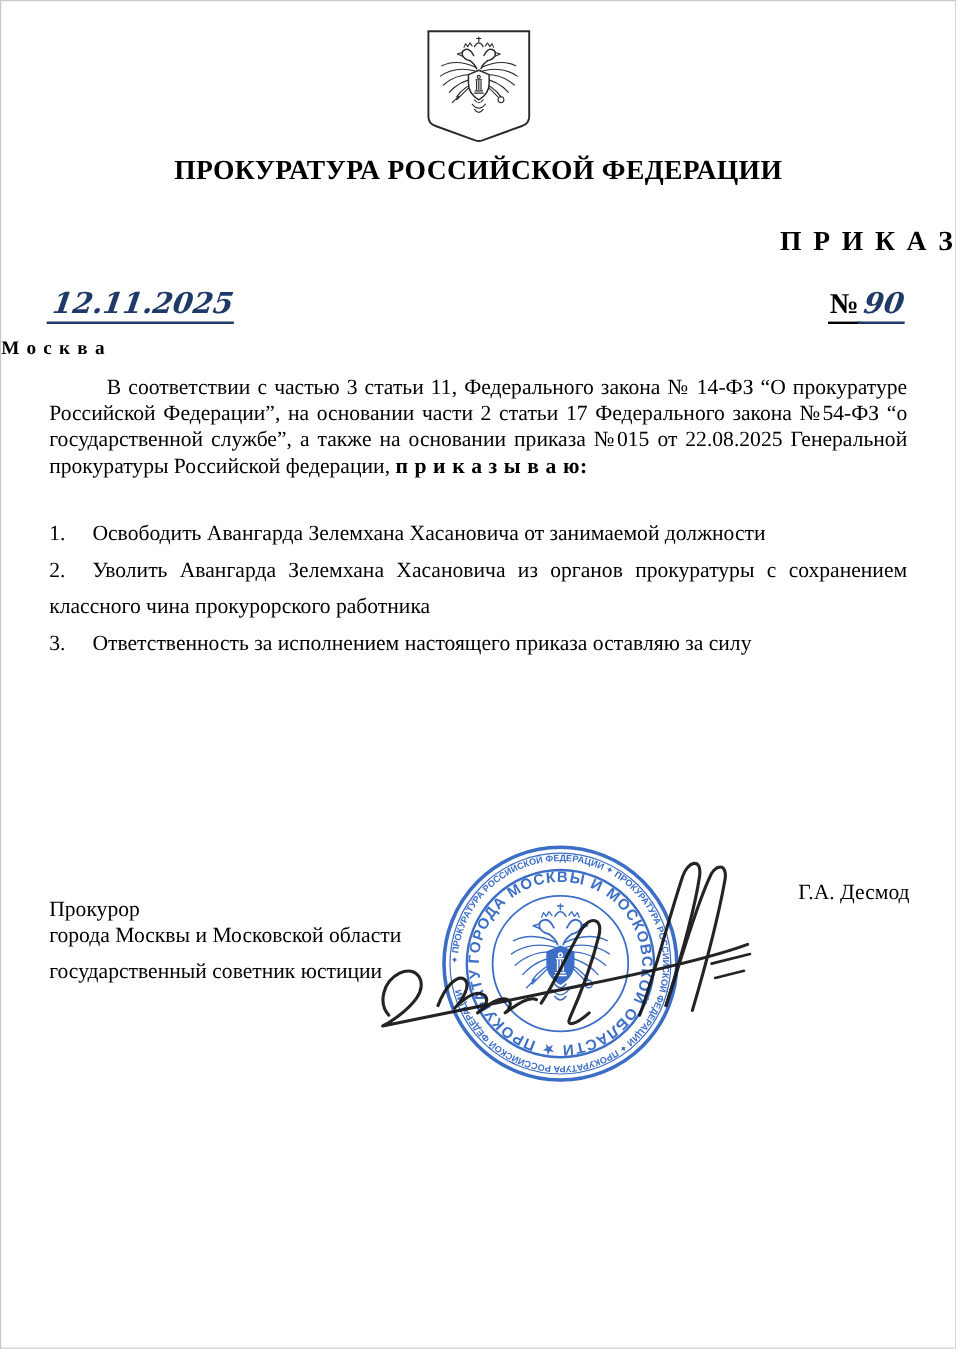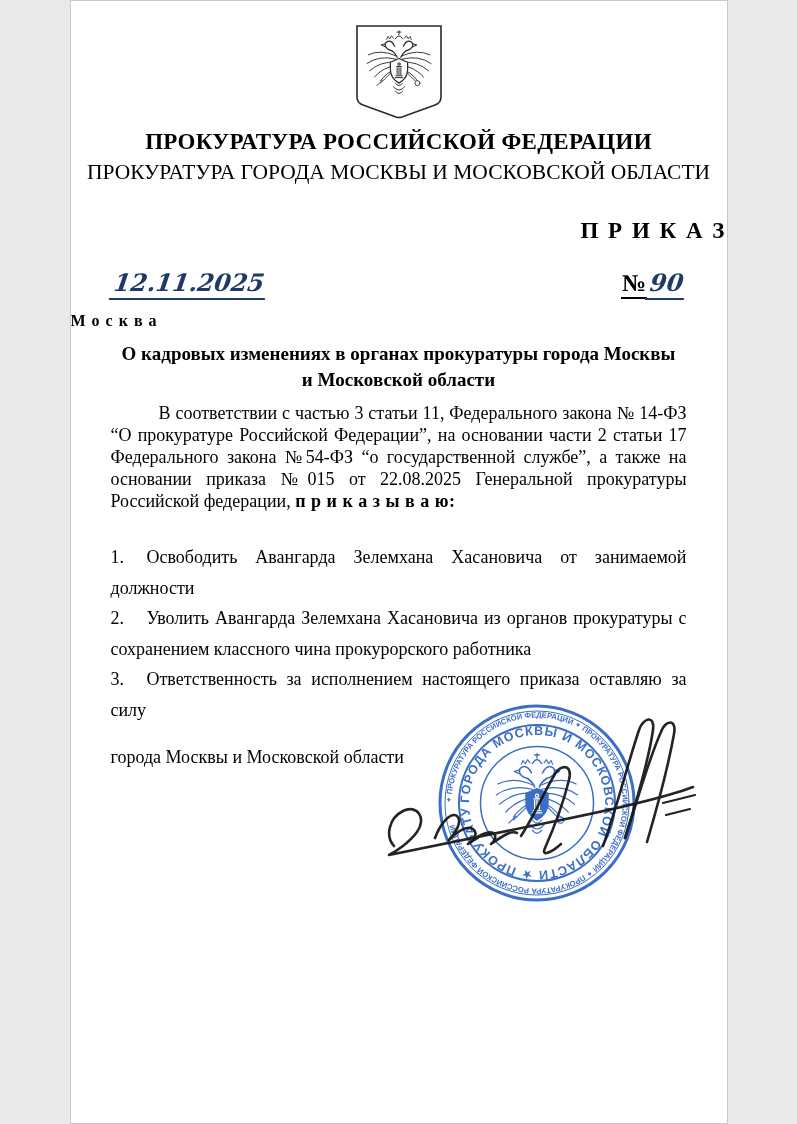--- a/index.html
+++ b/index.html
@@ -1,17 +1,17 @@
 <!DOCTYPE html>
 <html lang="ru"><head>
 <meta charset="utf-8">
 <style>
   html,body { margin:0; padding:0; background:#e9e9e9; }
   .page {
-    position:relative; width:658px; height:1124px; margin:0 auto;
+    position:relative; width:797px; height:1124px; margin:0 auto;
     background:#ffffff; border:1px solid #c9c9c9; box-sizing:border-box;
     font-family:"Liberation Serif","DejaVu Serif",serif; color:#000;
     overflow:hidden;
   }
   
   .emblem-box { width:90px; height:98px; margin:22px auto 8px; }
   .eagle-black { color:#2a2a2a; --shield-fill:#ffffff; --column:#2a2a2a; }
   .eagle-blue  { color:#3c6ec6; --shield-fill:#3c6ec6; --column:#ffffff; }
   
   .org-main { font-size:23px; font-weight:bold; text-align:center; line-height:26px; margin:0; letter-spacing:.3px; }
@@ -85,31 +85,29 @@
 <div class="page">
 
   <div class="emblem-box">
     <svg viewBox="0 0 90 98" width="90" height="98">
       <path d="M3,3 H87 V74 Q87,80 81,82 L48,94 Q45,95 42,94 L9,82 Q3,80 3,74 Z" fill="none" stroke="#2a2a2a" stroke-width="1.6"></path>
       <use href="#eagle" x="8" y="6" width="74" height="80" class="eagle-black"></use>
     </svg>
   </div>
 
   <h1 class="org-main">ПРОКУРАТУРА РОССИЙСКОЙ ФЕДЕРАЦИИ</h1>
-  <h2 class="org-sub">ПРОКУРАТУРА ГОРОДА МОСКВЫ И МОСКОВСКОЙ ОБЛАСТИ</h2>
   <div class="doc-type">П Р И К А З</div>
 
   <div class="date-row">
     <span class="handwritten u-blue">12.11.2025</span>
     <span class="num-wrap"><span class="num-sign">№</span><span class="handwritten u-blue">90</span></span>
   </div>
 
   <div class="city">М о с к в а</div>
 
-  <div class="subject">О кадровых изменениях в органах прокуратуры города Москвы и Московской области</div>
 
   <p class="preamble"><span>В соответствии с частью 3 статьи 11, Федерального закона № 14-ФЗ “О прокуратуре Российской Федерации”, на основании части 2 статьи 17 Федерального закона №54-ФЗ “о государственной службе”, а также на основании приказа №015 от 22.08.2025 Генеральной прокуратуры Российской федерации,</span> <b>п р и к а з ы в а ю:</b></p>
 
   <div class="order-list">
     <div class="order-item"><span class="num">1.</span><span>Освободить Авангарда Зелемхана Хасановича от занимаемой должности</span></div>
     <div class="order-item"><span class="num">2.</span><span>Уволить Авангарда Зелемхана Хасановича из органов прокуратуры с сохранением классного чина прокурорского работника</span></div>
     <div class="order-item"><span class="num">3.</span><span>Ответственность за исполнением настоящего приказа оставляю за силу</span></div>
   </div>
 
   <div class="sig-section">
@@ -137,18 +135,20 @@
         <path d="M23,140 C14,130 18,112 32,105 C46,98 56,112 46,126 C38,137 24,146 18,149 C60,140 120,128 180,116 C240,104 290,93 322,81"></path>
         <path d="M64,132 C70,116 80,106 86,110 C92,115 84,128 78,134 C86,126 96,119 102,123 C108,127 102,135 97,138 C106,131 116,124 122,127 C126,129 124,135 120,138 C130,131 140,124 146,127"></path>
         <path d="M150,130 C162,112 172,88 184,68 C190,58 202,58 198,74 C192,98 182,124 174,142 C170,151 180,147 190,138"></path>
         <path d="M232,140 C244,108 256,60 268,24 C272,12 284,8 282,24 C278,52 264,100 254,132"></path>
         <path d="M254,132 C266,96 278,52 290,26 C294,14 306,12 303,28 C298,56 286,102 276,136"></path>
         <path d="M292,97 L324,89 M295,109 L319,103" stroke-width="2.2"></path>
       </g>
     </svg>
 
     <div class="sig-left">
+      <div>Прокурор</div>
       <div>города Москвы и Московской области</div>
+      <div class="sig-rank">государственный советник юстиции</div>
     </div>
     <div class="sig-name">Г.А. Десмод</div>
   </div>
 
 </div>
 
 </body></html>

